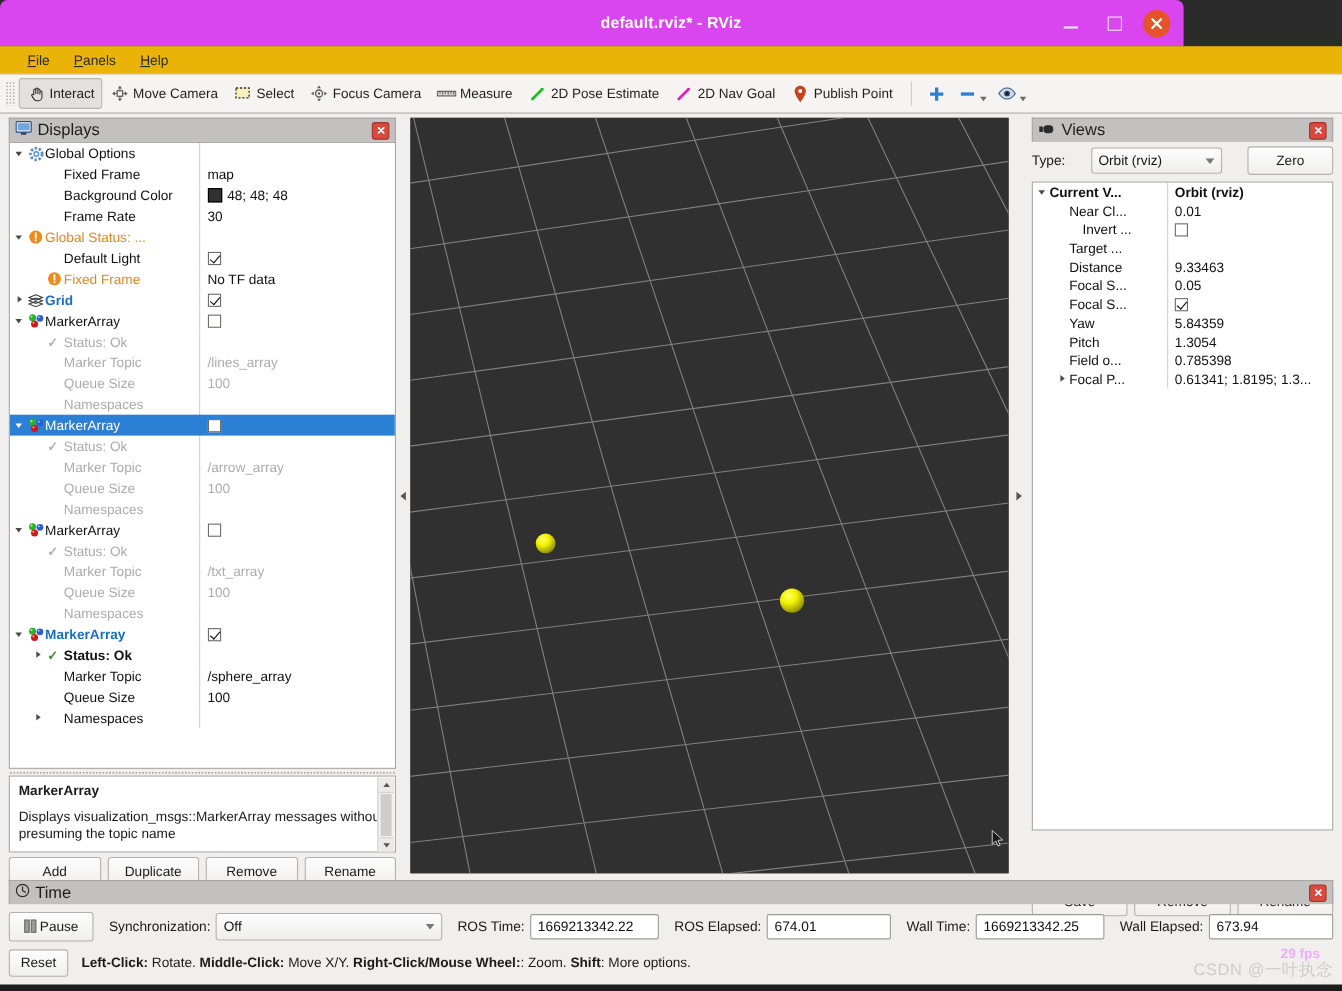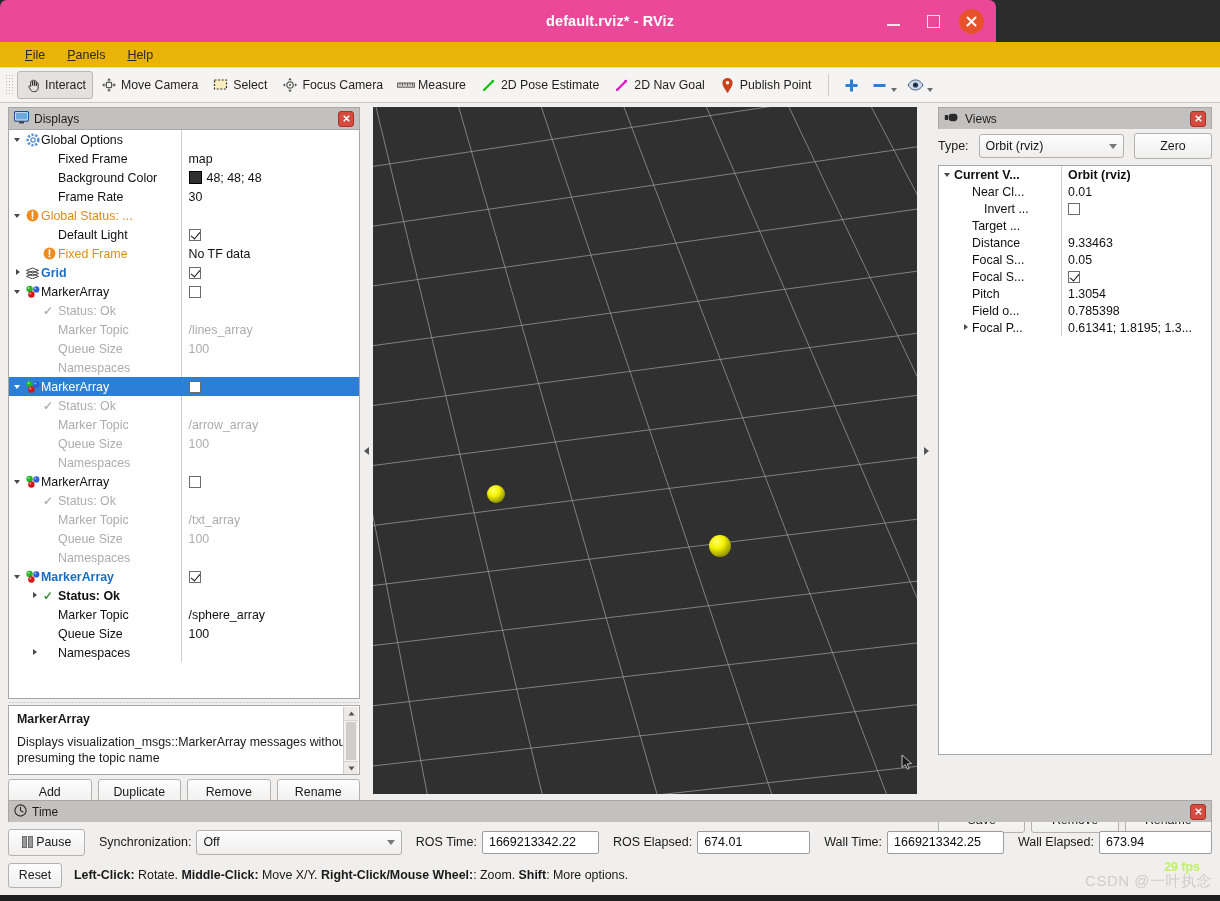--- a/index.html
+++ b/index.html
@@ -8,22 +8,22 @@
     background:#1e1e1e;
     font-family:"Liberation Sans", sans-serif;
     font-size:12.5px;
     color:#1a1a1a;
     -webkit-font-smoothing:antialiased;
   }
   .app{position:relative;width:1220px;height:901px;background:#2b2b2b;}
 
   
   .titlebar{
-    position:absolute;left:0;top:0;width:996px;height:42px;
-    background:#ec4899;
+    position:absolute;left:0;top:0;width:1076px;height:42px;
+    background:#d946ef;
     border-top-left-radius:7px;border-top-right-radius:7px;
   }
   .titlebar .title{
     position:absolute;left:0;top:0;width:1220px;height:42px;
     line-height:42px;text-align:center;
     color:#ffffff;font-size:14.5px;font-weight:bold;
     letter-spacing:.1px;
   }
   .winbtns{position:absolute;right:12px;top:0;height:42px;display:flex;align-items:center;gap:13px;}
   .winbtn{width:26px;height:26px;position:relative;cursor:default;}
@@ -58,21 +58,21 @@
   .tbtn.active{background:#e3e1df;border:1px solid #b9b7b5;}
   .tb-sep{width:1px;height:22px;background:#cfcdcb;margin:0 9px;}
   .tb-ico{display:inline-flex;align-items:center;justify-content:center;width:18px;height:18px;}
   .tb-small{display:flex;align-items:center;gap:2px;height:26px;padding:0 5px;cursor:default;position:relative;}
   .caret-dn{width:0;height:0;border-left:3.5px solid transparent;border-right:3.5px solid transparent;border-top:4px solid #6b6b6b;margin-top:10px;}
 
   
   .panel-title{
     height:22px;background:#c3c1bf;border:1px solid #a9a7a5;border-bottom:none;
     display:flex;align-items:center;gap:5px;padding:0 5px;box-sizing:border-box;
-    font-size:12px;color:#1d1d1d;
+    font-size:15px;color:#1d1d1d;
   }
   .panel-close{
     margin-left:auto;width:14px;height:14px;border-radius:3px;
     background:#d64a3f;display:flex;align-items:center;justify-content:center;
     border:1px solid #a63228;
   }
   .panel-close svg{display:block;}
 
   
   .displays{position:absolute;left:8px;top:107px;width:352px;height:685px;}
@@ -135,21 +135,21 @@
   .view3d{position:absolute;left:373px;top:107px;width:544px;height:687px;background:#303030;overflow:hidden;}
   .vsplit-l{position:absolute;left:360px;top:107px;width:13px;height:687px;background:#f0efee;
     display:flex;align-items:center;justify-content:center;}
   .vsplit-r{position:absolute;left:917px;top:107px;width:18px;height:687px;background:#f0efee;
     display:flex;align-items:center;justify-content:center;}
   .sp-arrow-l{width:0;height:0;border-right:5px solid #555;border-top:4px solid transparent;border-bottom:4px solid transparent;}
   .sp-arrow-r{width:0;height:0;border-left:5px solid #555;border-top:4px solid transparent;border-bottom:4px solid transparent;}
 
   
   .views{position:absolute;left:938px;top:107px;width:274px;height:685px;}
-  .vtype{position:absolute;left:0;top:26px;width:274px;height:26px;display:flex;align-items:center;gap:10px;}
+  .vtype{position:absolute;left:0;top:26px;width:274px;height:26px;display:flex;align-items:center;gap:23px;}
   .vtype-lbl{font-size:12.5px;color:#1a1a1a;}
   .combo{
     flex:1;height:24px;background:linear-gradient(#fdfdfd,#efeeed);border:1px solid #b4b2b0;border-radius:3px;
     display:flex;align-items:center;padding:0 6px;box-sizing:border-box;font-size:12.4px;color:#151515;position:relative;
   }
   .combo .cv{flex:1;}
   .combo .carrow{width:0;height:0;border-left:4.5px solid transparent;border-right:4.5px solid transparent;border-top:5px solid #777;}
   .zero-btn{width:76px;}
   .vtree{
     position:absolute;left:0;top:58px;width:274px;height:590px;
@@ -174,21 +174,21 @@
   .sync-combo{width:155px;height:25px;}
   .tinput{
     height:23px;background:#ffffff;border:1px solid #9e9c9a;border-radius:2px;
     display:flex;align-items:center;padding:0 6px;box-sizing:border-box;font-size:12.5px;color:#0d0d0d;
   }
   .hintrow{position:absolute;left:0;top:62px;width:1204px;height:26px;display:flex;align-items:center;}
   .resetbtn{width:52px;height:23px;display:flex;align-items:center;justify-content:center;
     background:linear-gradient(#fdfdfd,#f0efee);border:1px solid #b4b2b0;border-radius:3px;font-size:12.4px;cursor:default;}
   .hinttext{margin-left:12px;font-size:12.4px;color:#1a1a1a;}
   .hinttext b{font-weight:bold;}
-  .fps{position:absolute;right:12px;top:60px;font-size:12.4px;color:#bef264;font-weight:bold;}
+  .fps{position:absolute;right:12px;top:60px;font-size:12.4px;color:#f0abfc;font-weight:bold;}
   .watermark{position:absolute;right:8px;top:872px;font-size:15px;color:#c9c7c5;opacity:.85;letter-spacing:.5px;}
   .statusbar{position:absolute;left:0;top:895px;width:1220px;height:6px;background:#1e1e1e;}
   .bottombg{position:absolute;left:0;top:790px;width:1220px;height:111px;background:#f0efee;}
   .mainbg{position:absolute;left:0;top:103px;width:1220px;height:690px;background:#f0efee;}
 </style>
 </head>
 <body>
 
 <div class="app">
 
@@ -817,20 +817,29 @@
             <span class="arrow"></span>
             <span class="lbl">Focal S...</span>
           </div>
           <div class="vcol-v">
             <span class="cbox on"></span>
           </div>
         </div>
         <div class="vrow">
           <div class="vcol-n" style="padding-left: 22px;">
             <span class="arrow"></span>
+            <span class="lbl">Yaw</span>
+          </div>
+          <div class="vcol-v">
+            <span class="val">5.84359</span>
+          </div>
+        </div>
+        <div class="vrow">
+          <div class="vcol-n" style="padding-left: 22px;">
+            <span class="arrow"></span>
             <span class="lbl">Pitch</span>
           </div>
           <div class="vcol-v">
             <span class="val">1.3054</span>
           </div>
         </div>
         <div class="vrow">
           <div class="vcol-n" style="padding-left: 22px;">
             <span class="arrow"></span>
             <span class="lbl">Field o...</span>

